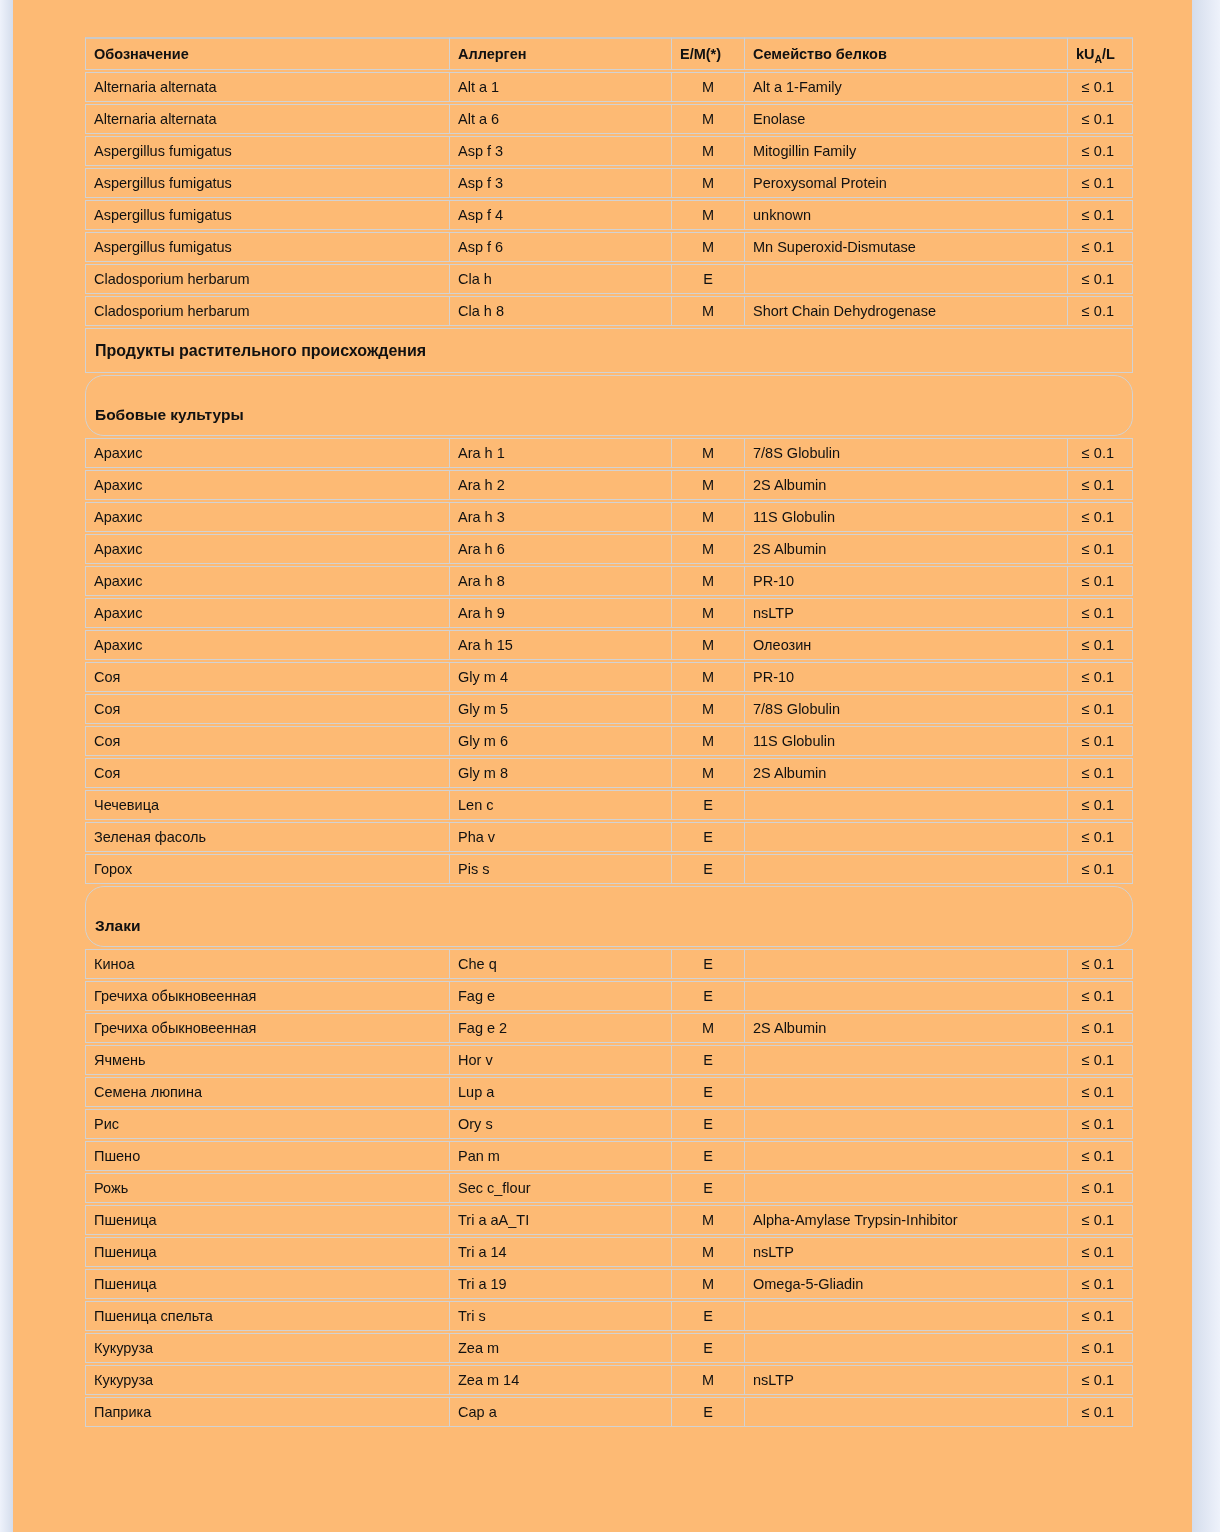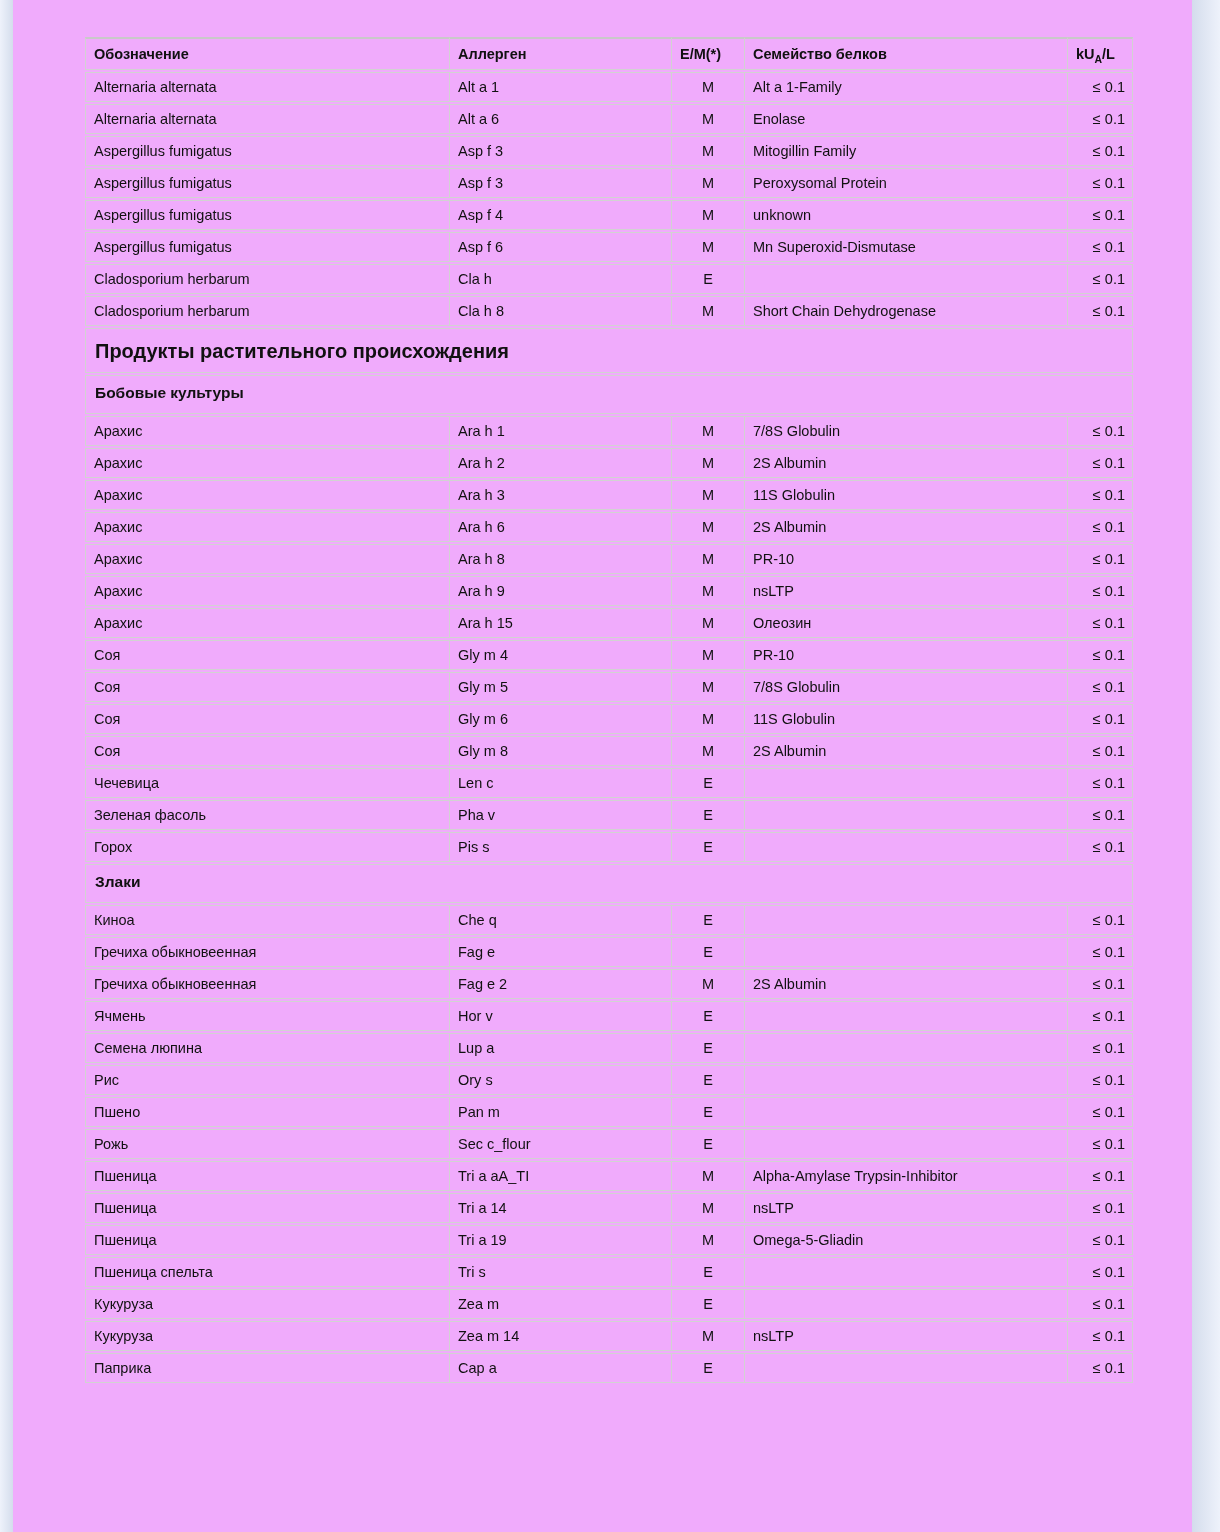--- a/index.html
+++ b/index.html
@@ -10,21 +10,21 @@
     overflow: hidden;
     font-family: "Liberation Sans", "DejaVu Sans", sans-serif;
     background: linear-gradient(90deg, #eef2fb 0px, #d2dbeb 14px, #d2dbeb 1190px, #eef2fb 1220px);
   }
   .paper {
     position: absolute;
     left: 13px;
     top: 0;
     width: 1179px;
     height: 1532px;
-    background: #f0abfc;
+    background: #fdba74;
   }
   table.report {
     margin: 35px 0 0 72px;
     width: 1048px;
     table-layout: fixed;
     border-collapse: separate;
     border-spacing: 0 2px;
     color: #111111;
   }
   col.c1 { width: 365px; }
@@ -52,33 +52,34 @@
     border-top: 2px solid #c9c9c9;
     padding-top: 6px;
     padding-bottom: 6px;
   }
   thead th sub {
     font-size: 0.72em;
     line-height: 0;
   }
 
   td.c3 { text-align: center; }
-  td.c5 { text-align: right; padding-right: 7px; }
+  td.c5 { text-align: right; padding-right: 18px; }
 
   td.section {
     font-weight: bold;
     white-space: normal;
   }
   td.section.l1 {
-    font-size: 20px;
+    font-size: 16px;
     padding: 13px 9px 12px 9px;
   }
   td.section.l2 {
     font-size: 15.5px;
-    padding: 8px 9px 11px 9px;
+    padding: 30px 9px 11px 9px;
+    border-radius: 19px;
   }
 </style>
 </head>
 <body>
 
 <div class="paper">
   <table class="report">
     <colgroup>
       <col class="c1">
         <col class="c2">

